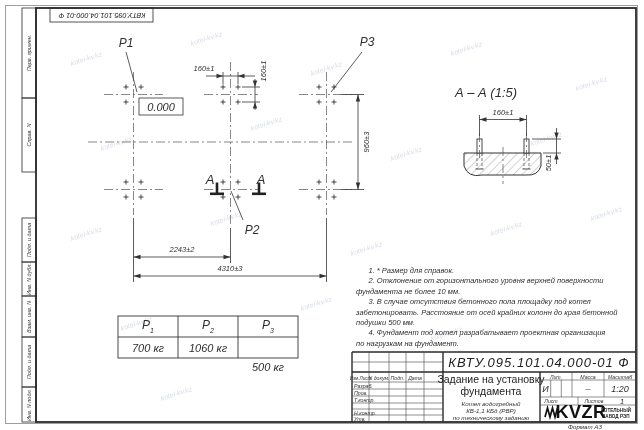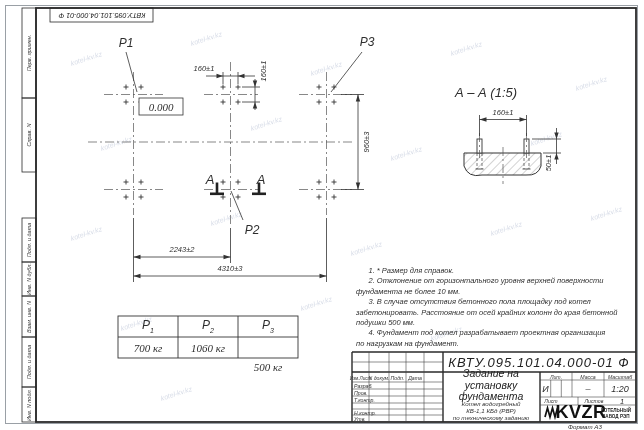--- a/index.html
+++ b/index.html
@@ -4,27 +4,27 @@
 <style>
   html,body{margin:0;padding:0;background:#fff;}
   .page{position:relative;width:644px;height:430px;background:#fff;overflow:hidden;
         font-family:"Liberation Sans",sans-serif;}
   svg{position:absolute;left:0;top:0;}
   .t{position:absolute;font-style:italic;color:#2e2e2e;white-space:nowrap;}
   .c{transform:translate(-50%,-50%);}
   .r90{transform:translate(-50%,-50%) rotate(-90deg);}
   .r180{transform:translate(-50%,-50%) rotate(180deg);}
   .s5{font-size:5.2px;} .s6{font-size:6.2px;} .s7{font-size:7.5px;}
-  .s9{font-size:9px;} .s11{font-size:11px;font-family:Liberation Serif, serif;} .s12{font-size:12px;} .s13{font-size:13px;}
+  .s9{font-size:9px;} .s11{font-size:11px;} .s12{font-size:12px;} .s13{font-size:13px;}
   .side{position:absolute;font-style:italic;font-size:5.5px;color:#333;
         transform:translate(-50%,-50%) rotate(-90deg);white-space:nowrap;}
   .notes{position:absolute;left:356px;top:266px;width:282px;font-style:italic;
          font-size:7.5px;line-height:10.4px;color:#2e2e2e;white-space:pre;}
   .tb-title{position:absolute;left:491px;top:385px;width:108px;transform:translate(-50%,-50%);
-            text-align:center;font-style:italic;font-size:10.5px;line-height:11.5px;color:#222;}
+            text-align:center;font-size:10.5px;line-height:11.5px;color:#222;}
   .tb-sub{position:absolute;left:491px;top:411px;transform:translate(-50%,-50%);
           text-align:center;font-style:italic;font-size:6.2px;line-height:6.9px;
           color:#333;white-space:pre-line;}
   .docnum{font-size:13px;letter-spacing:1px;color:#222;}
   .stamp{font-size:7.2px;color:#222;}
   .kvzr{position:absolute;left:581px;top:412px;transform:translate(-50%,-50%);
         font-weight:bold;font-size:18px;letter-spacing:.5px;color:#111;}
   .kvzr-cap{position:absolute;left:616px;transform:translate(-50%,-50%);
             font-weight:bold;font-size:4.6px;color:#222;}
   .wm{position:absolute;font-size:7px;font-style:italic;color:rgba(140,155,185,.35);

